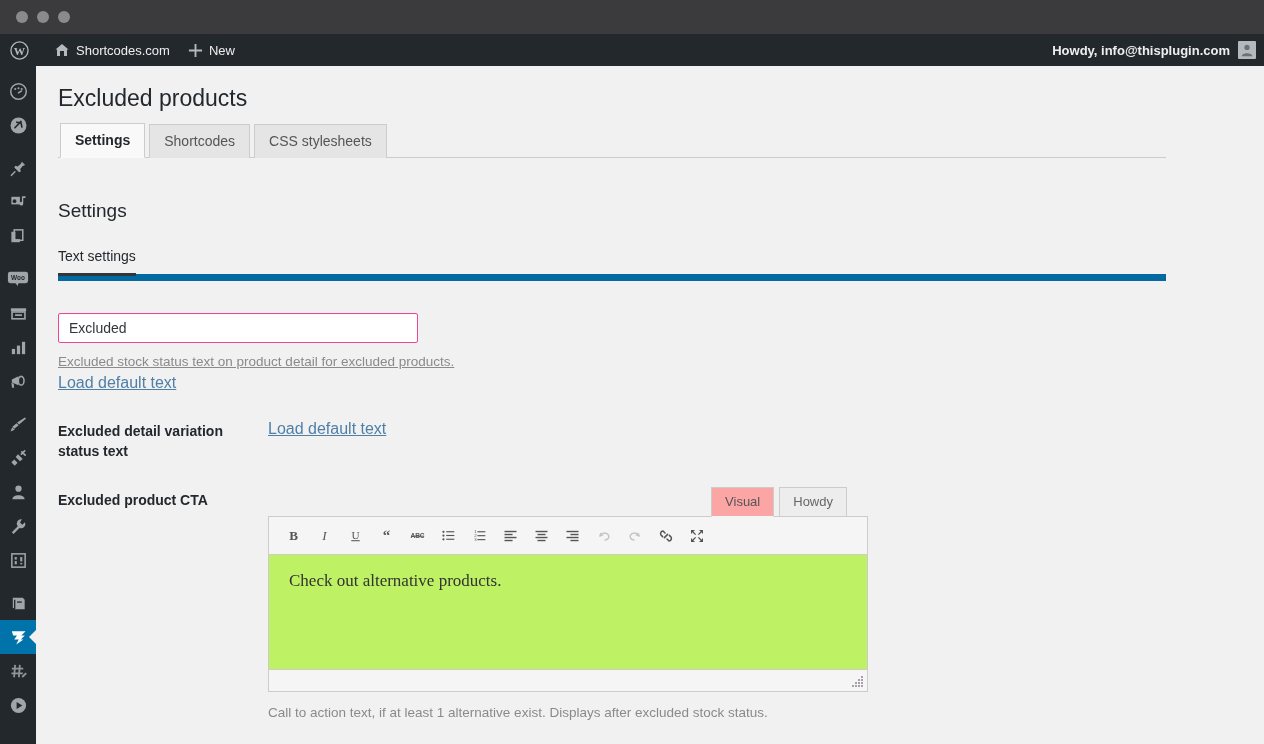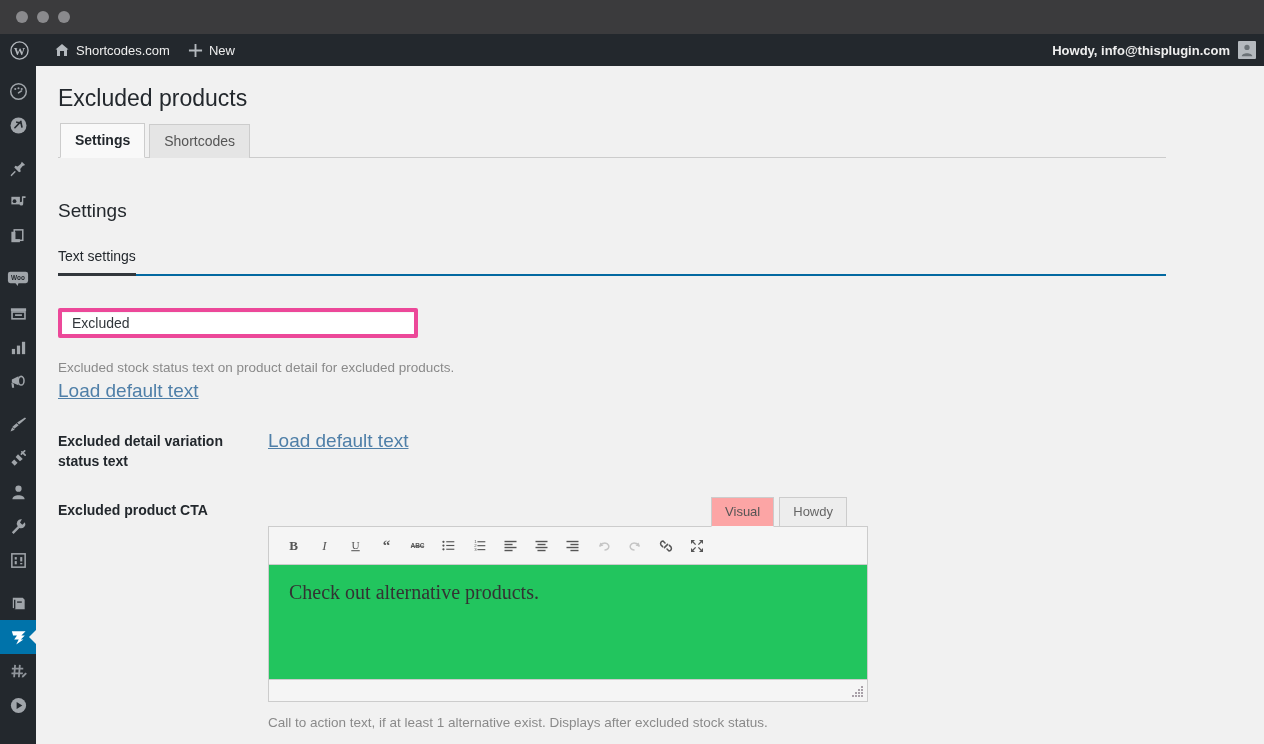--- a/index.html
+++ b/index.html
@@ -112,21 +112,21 @@
 
   h2#settings-heading {
     font-size: 19px; font-weight: 400; color: #23282d;
     margin: 42px 0 0 22px;
   }
 
   
   #sub-tabs {
     margin: 26px 0 0 22px;
     width: 1185px;
-    border-bottom: 2px solid #0369a1;
+    border-bottom: 7px solid #0369a1;
     display: flex;
   }
   .sub-tab {
     font-size: 14px; color: #23282d;
     padding: 0 0 9px 0; margin-right: 24px;
     border-bottom: 3px solid transparent;
     margin-bottom: -2px;
     text-decoration: none;
   }
   .sub-tab.active { border-bottom-color: #32373c; font-weight: 400; }
@@ -134,38 +134,38 @@
   
   .form-row { display: flex; margin: 0 0 0 22px; }
   .form-label {
     width: 210px; padding-top: 12px;
     font-size: 14px; font-weight: bold; color: #23282d;
     line-height: 1.4;
   }
   .form-field { padding-top: 8px; }
   .text-input {
     height: 30px;
-    border: 4px solid #ec4899;
+    border: 1px solid #ec4899;
     background: #fff;
     color: #32373c;
     font-size: 14px;
     font-family: "Liberation Sans", sans-serif;
     padding: 0 10px;
     border-radius: 2px;
     box-shadow: 0 1px 1px rgba(0,0,0,.04) inset;
     outline: none;
   }
   #input-status-text { width: 360px; }
   #input-variation-text { width: 360px; }
   .field-desc {
     font-size: 13.5px; color: #8a8a8a;
-    margin-top: 20px; line-height: 1.5;
+    margin-top: 9px; line-height: 1.5; text-decoration: underline;
   }
   .load-default {
-    font-size: 19px; color: #4f7fa8;
+    font-size: 16px; color: #4f7fa8;
     text-decoration: underline; display: inline-block;
     margin-top: 2px;
   }
 
   
   #editor-wrap { width: 600px; position: relative; }
   #editor-tabs {
     display: flex; justify-content: flex-end;
     position: relative; z-index: 2;
     padding-right: 21px;
@@ -192,25 +192,25 @@
   }
   .tb-btn {
     width: 31px; height: 30px;
     display: flex; align-items: center; justify-content: center;
     color: #555;
     font-size: 15px;
   }
   .tb-btn.disabled { color: #c5c5c5; }
   #editor-body {
     border: 1px solid #ccc; border-top: none;
-    background: #22c55e;
+    background: #bef264;
     height: 115px;
     padding: 16px 20px;
     font-family: "Liberation Serif", serif;
-    font-size: 20px;
+    font-size: 17px;
     color: #333;
   }
   #editor-statusbar {
     border: 1px solid #ccc; border-top: none;
     background: #f5f5f5;
     height: 22px;
     position: relative;
   }
   #resize-grip {
     position: absolute; right: 3px; bottom: 3px;
@@ -460,20 +460,21 @@
 
 </div>
 
 <div id="wpbody">
 
   <h1 id="page-title">Excluded products</h1>
 
   <div id="nav-tabs">
     <a class="nav-tab active">Settings</a>
     <a class="nav-tab">Shortcodes</a>
+    <a class="nav-tab">CSS stylesheets</a>
   </div>
 
   <h2 id="settings-heading">Settings</h2>
 
   <div id="sub-tabs">
     <a class="sub-tab active">Text settings</a>
   </div>
 
   <div class="form-row" style="margin-top:24px;">
     <div class="form-field">

